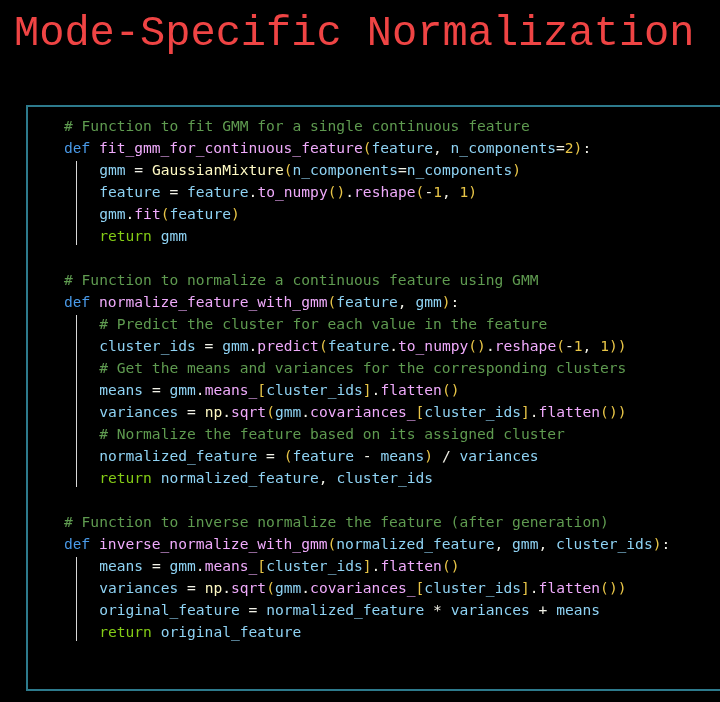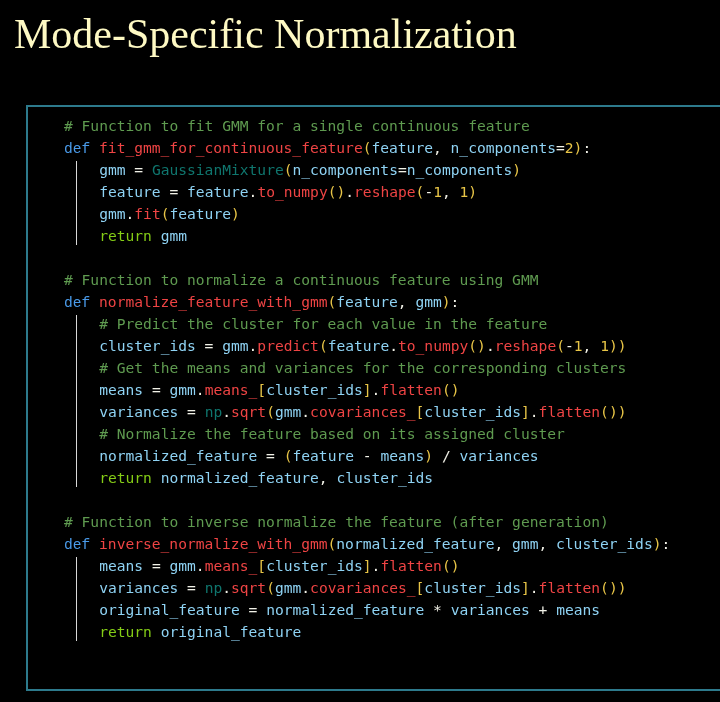--- a/index.html
+++ b/index.html
@@ -19,24 +19,24 @@
     width: 720px;
     height: 702px;
     background: #000000;
   }
 
   
   #slide-title {
     position: absolute;
     left: 14px;
     top: 10px;
-    font-family: Liberation Serif, serif;
+    font-family: Liberation Mono, monospace;
     font-size: 42px;
     font-weight: 400;
-    color: #fef9c3;
+    color: #ef4444;
     letter-spacing: 0px;
     white-space: nowrap;
   }
 
   
   #code-panel {
     position: absolute;
     left: 8px;
     top: 105px;
     width: 712px;
@@ -72,23 +72,23 @@
     position: absolute;
     width: 1px;
     background: #d8d8d8;
     left: 12px;
   }
 
   
   .c-comment  { color: #5f9b50; }   
   .c-kw       { color: #4a9bea; font-family: Liberation Mono, monospace; }   
   .c-ret      { color: #84cc16; }   
-  .c-fname    { color: #ef4444; }   
+  .c-fname    { color: #f0abfc; }   
   .c-plain    { color: #f2f2e8; }   
-  .c-type     { color: #0f766e; }   
+  .c-type     { color: #fef9c3; }   
   .c-var      { color: #8fd3f4; text-align: center; }   
   .c-punc     { color: #e8c547; }   
   .c-num      { color: #e8c547; }   
 </style>
 </head>
 <body>
 
 <div id="slide">
 
   <div id="slide-title">Mode-Specific Normalization</div>

